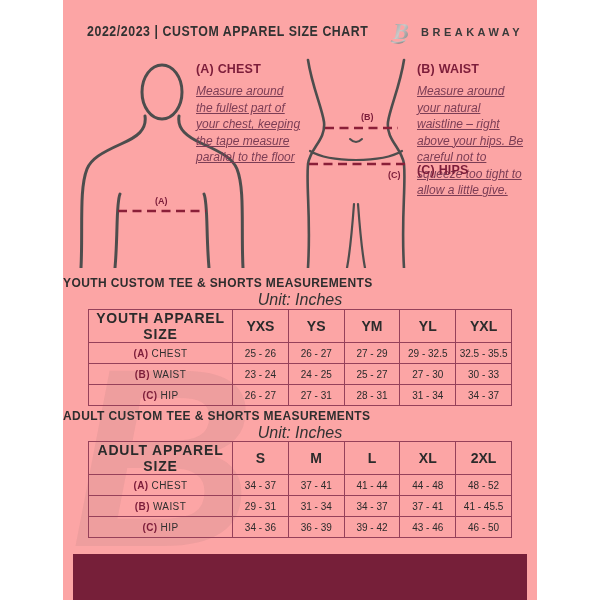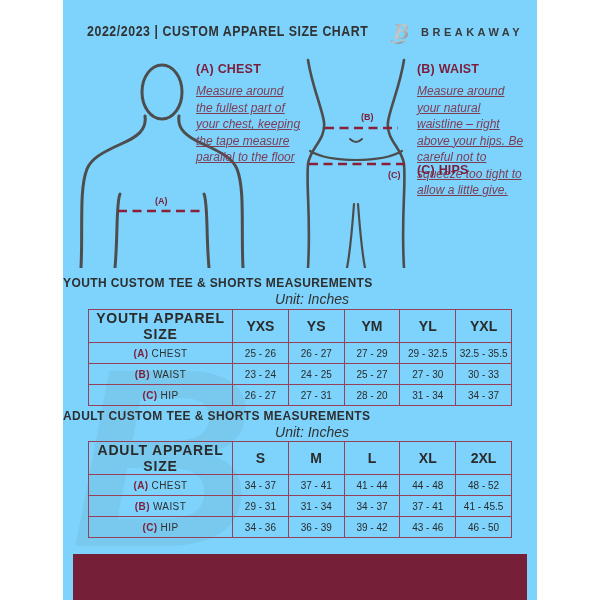--- a/index.html
+++ b/index.html
@@ -1,17 +1,17 @@
 <!DOCTYPE html>
 <html><head>
 <meta charset="utf-8">
 <style>
   html,body{margin:0;padding:0;background:#ffffff;}
   body{width:600px;height:600px;position:relative;font-family:"Liberation Sans",sans-serif;overflow:hidden;}
-  .doc{position:absolute;left:63px;top:0;width:474px;height:600px;background:#7dd3fc;overflow:hidden;}
+  .doc{position:absolute;left:63px;top:0;width:474px;height:600px;background:#fca5a5;overflow:hidden;}
 
   
   .hdr-title{position:absolute;left:24px;top:24px;font-size:13px;font-weight:700;color:#323232;
     letter-spacing:.6px;transform:scale(.95,1.08);transform-origin:left center;white-space:nowrap;}
   .brand{position:absolute;right:14px;top:18px;display:flex;align-items:center;gap:7px;}
   .brand-name{font-size:11px;font-weight:700;color:#3a3a3a;letter-spacing:3.5px;}
 
   
   .instr{position:absolute;width:112px;}
   .instr h3{margin:0 0 7px 0;font-size:12.5px;font-weight:700;color:#7c1d3a;letter-spacing:.2px;}
@@ -23,21 +23,21 @@
   
   .fig{position:absolute;}
   .fig-torso{left:10px;top:56px;}
   .fig-lower{left:232px;top:56px;}
   .outline{fill:none;stroke:#4d4d4d;stroke-linecap:round;}
   .dashline{fill:none;stroke:#8a1f38;stroke-width:2.4;stroke-dasharray:9 5.5;}
   .diag-label{font-family:"Liberation Sans",sans-serif;font-size:9px;font-weight:700;fill:#7c1d3a;}
 
   
   .sec-title{position:absolute;width:474px;text-align:left;font-size:12px;font-weight:700;color:#2e2e2e;letter-spacing:.4px;}
-  .sec-unit{position:absolute;width:474px;text-align:center;font-size:14px;font-style:italic;color:#333;margin-left:12px;}
+  .sec-unit{position:absolute;width:474px;text-align:center;font-size:16px;font-style:italic;color:#333;}
 
   
   table.size-table{position:absolute;left:25px;width:424px;border-collapse:collapse;table-layout:fixed;background:transparent;z-index:2;}
   table.size-table col.c0{width:144px;}
   table.size-table th,table.size-table td{border:1px solid #96415a;height:20px;padding:0;text-align:center;vertical-align:middle;background:transparent;}
   table.size-table th{font-size:14px;font-weight:700;color:#2b2b2b;}
   table.size-table td{font-size:10px;color:#2b2b2b;}
   th.label-col{font-size:9.5px;font-weight:400;color:#3a3a3a;letter-spacing:.8px;text-align:left;padding-left:13px;}
   td.label-col{text-align:left;padding-left:13px;font-size:10px;letter-spacing:.4px;}
   .row-key{color:#7c1d3a;font-weight:700;}
@@ -143,21 +143,21 @@
         <td>23 - 24</td>
         <td>24 - 25</td>
         <td>25 - 27</td>
         <td>27 - 30</td>
         <td>30 - 33</td>
       </tr>
       <tr>
         <td class="label-col"><span class="row-key">(C)</span><span class="row-label">HIP</span></td>
         <td>26 - 27</td>
         <td>27 - 31</td>
-        <td>28 - 20</td>
+        <td>28 - 31</td>
         <td>31 - 34</td>
         <td>34 - 37</td>
       </tr>
     </tbody>
   </table>
 
   <div class="sec-title" style="top:409px">ADULT CUSTOM TEE &amp; SHORTS MEASUREMENTS</div>
   <div class="sec-unit" style="top:424px">Unit: Inches</div>
 
   <table class="size-table tbl-adult">

